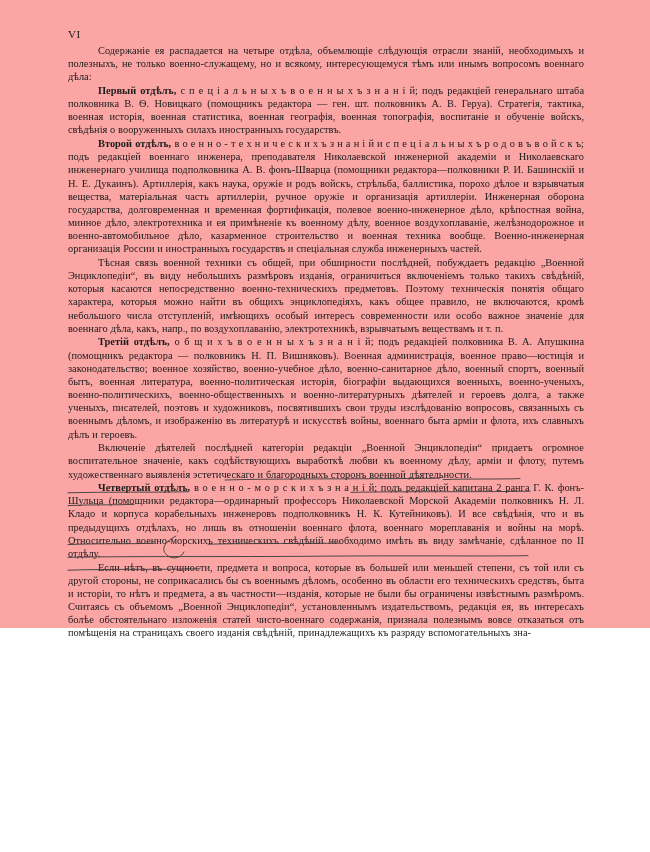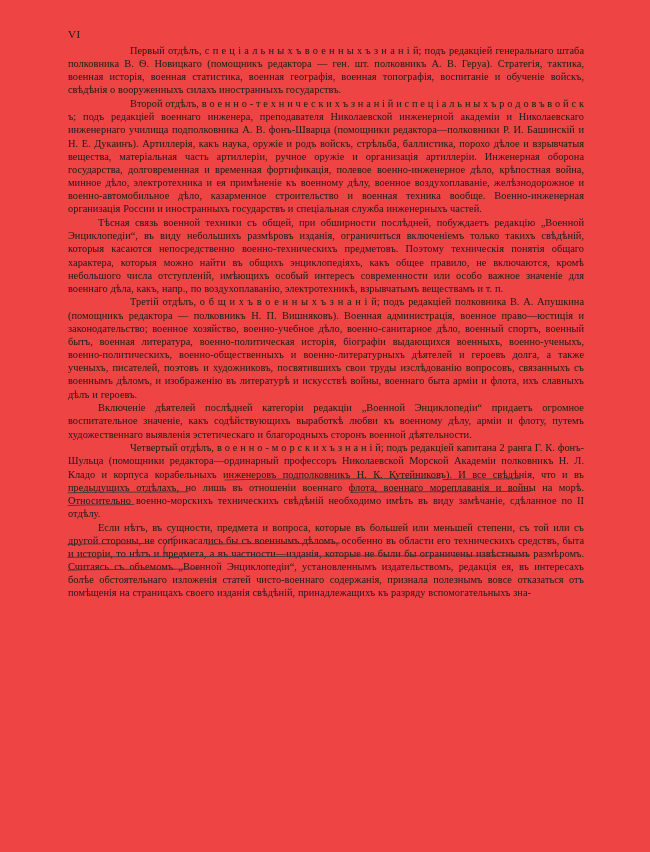--- a/index.html
+++ b/index.html
@@ -11,22 +11,22 @@
     width: 650px;
     height: 852px;
     font-family: "Liberation Serif", "DejaVu Serif", serif;
     color: #1a1a1a;
     position: relative;
     overflow: hidden;
   }
   .page {
     position: relative;
     width: 650px;
-    height: 852px;
-    background: #ef4444;
+    height: 628px;
+    background: #fca5a5;
   }
   .folio {
     position: absolute;
     top: 28px;
     left: 68px;
     font-size: 11px;
     letter-spacing: 0.5px;
     color: #1a1a1a;
   }
   .column {
@@ -40,22 +40,21 @@
     text-indent: 30px;
     text-align: justify;
     font-size: 10.4px;
     line-height: 13.15px;
     color: #1c1c1c;
     word-spacing: 0.2px;
     -webkit-hyphens: none;
     hyphens: none;
   }
   b.lead {
-    font-weight: normal;
-    margin-left: 32px;
+    font-weight: bold;
   }
   
   .anno {
     position: absolute;
     pointer-events: none;
   }
   .anno svg {
     display: block;
     overflow: visible;
   }
@@ -68,20 +67,21 @@
 </style>
 </head>
 <body>
 
 <div class="page">
 
   <div class="folio">VI</div>
 
   <div class="column">
 
+    <p class="para">Содержаніе ея распадается на четыре отдѣла, объемлющіе слѣдующія отрасли знаній, необходимыхъ и полезныхъ, не только военно-служащему, но и всякому, интересующемуся тѣмъ или инымъ вопросомъ военнаго дѣла:</p>
 
     <p class="para"><b class="lead">Первый отдѣлъ,</b> <span>с п е ц і а л ь н ы х ъ  в о е н н ы х ъ  з н а н і й; подъ редакціей генеральнаго штаба полковника В. Ѳ. Новицкаго (помощникъ редактора — ген. шт. полковникъ А. В. Геруа). Стратегія, тактика, военная исторія, военная статистика, военная географія, военная топографія, воспитаніе и обученіе войскъ, свѣдѣнія о вооруженныхъ силахъ иностранныхъ государствъ.</span></p>
 
     <p class="para"><b class="lead">Второй отдѣлъ,</b> <span>в о е н н о - т е х н и ч е с к и х ъ  з н а н і й и с п е ц і а л ь н ы х ъ р о д о в ъ в о й с к ъ; подъ редакціей военнаго инженера, преподавателя Николаевской инженерной академіи и Николаевскаго инженернаго училища подполковника А. В. фонъ-Шварца (помощники редактора—полковники Р. И. Башинскій и Н. Е. Дукаинъ). Артиллерія, какъ наука, оружіе и родъ войскъ, стрѣльба, баллистика, порохо дѣлое и взрывчатыя вещества, матеріальная часть артиллеріи, ручное оружіе и организація артиллеріи. Инженерная оборона государства, долговременная и временная фортификація, полевое военно-инженерное дѣло, крѣпостная война, минное дѣло, электротехника и ея примѣненіе къ военному дѣлу, военное воздухоплаваніе, желѣзнодорожное и военно-автомобильное дѣло, казарменное строительство и военная техника вообще. Военно-инженерная организація России и иностранныхъ государствъ и спеціальная служба инженерныхъ частей.</span></p>
 
     <p class="para">Тѣсная связь военной техники съ общей, при обширности послѣдней, побуждаетъ редакцію „Военной Энциклопедіи“, въ виду небольшихъ размѣровъ изданія, ограничиться включеніемъ только такихъ свѣдѣній, которыя касаются непосредственно военно-техническихъ предметовъ. Поэтому техническія понятія общаго характера, которыя можно найти въ общихъ энциклопедіяхъ, какъ общее правило, не включаются, кромѣ небольшого числа отступленій, имѣющихъ особый интересъ современности или особо важное значеніе для военнаго дѣла, какъ, напр., по воздухоплаванію, электротехникѣ, взрывчатымъ веществамъ и т. п.</p>
 
     <p class="para"><b class="lead">Третій отдѣлъ,</b> <span>о б щ и х ъ  в о е н н ы х ъ  з н а н і й; подъ редакціей полковника В. А. Апушкина (помощникъ редактора — полковникъ Н. П. Вишняковъ). Военная администрація, военное право—юстиція и законодательство; военное хозяйство, военно-учебное дѣло, военно-санитарное дѣло, военный спортъ, военный бытъ, военная литература, военно-политическая исторія, біографіи выдающихся военныхъ, военно-ученыхъ, военно-политическихъ, военно-общественныхъ и военно-литературныхъ дѣятелей и героевъ долга, а также ученыхъ, писателей, поэтовъ и художниковъ, посвятившихъ свои труды изслѣдованію вопросовъ, связанныхъ съ военнымъ дѣломъ, и изображенію въ литературѣ и искусствѣ войны, военнаго быта арміи и флота, ихъ славныхъ дѣлъ и героевъ.</span></p>
 
     <p class="para">Включеніе дѣятелей послѣдней категоріи редакціи „Военной Энциклопедіи“ придаетъ огромное воспитательное значеніе, какъ содѣйствующихъ выработкѣ любви къ военному дѣлу, арміи и флоту, путемъ художественнаго выявленія эстетическаго и благородныхъ сторонъ военной дѣятельности.</p>

